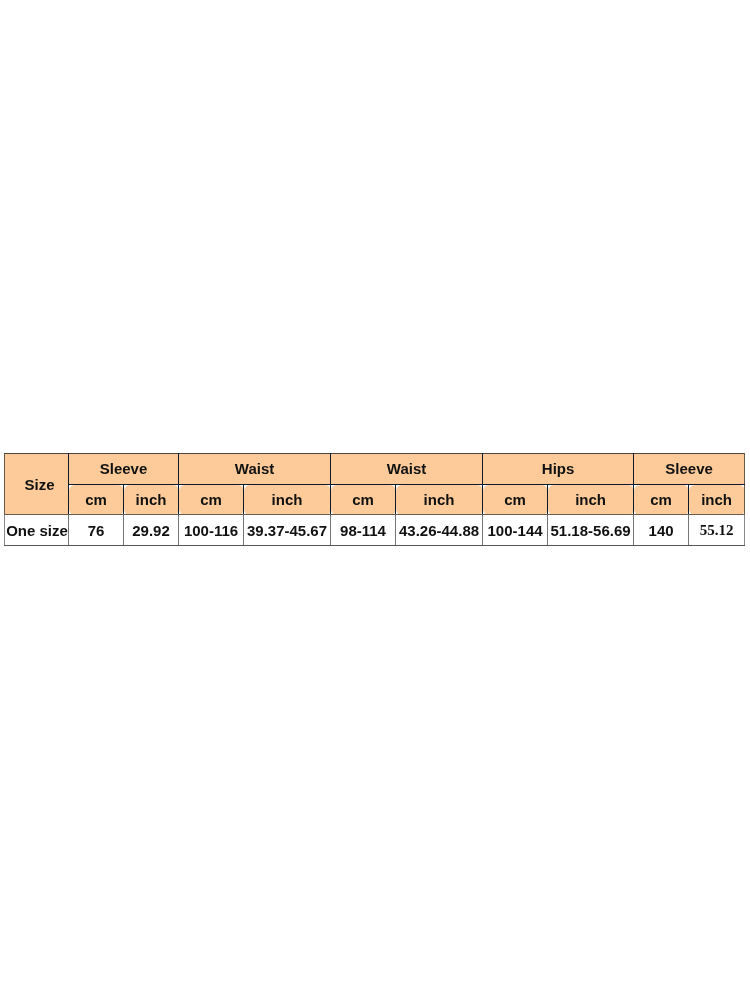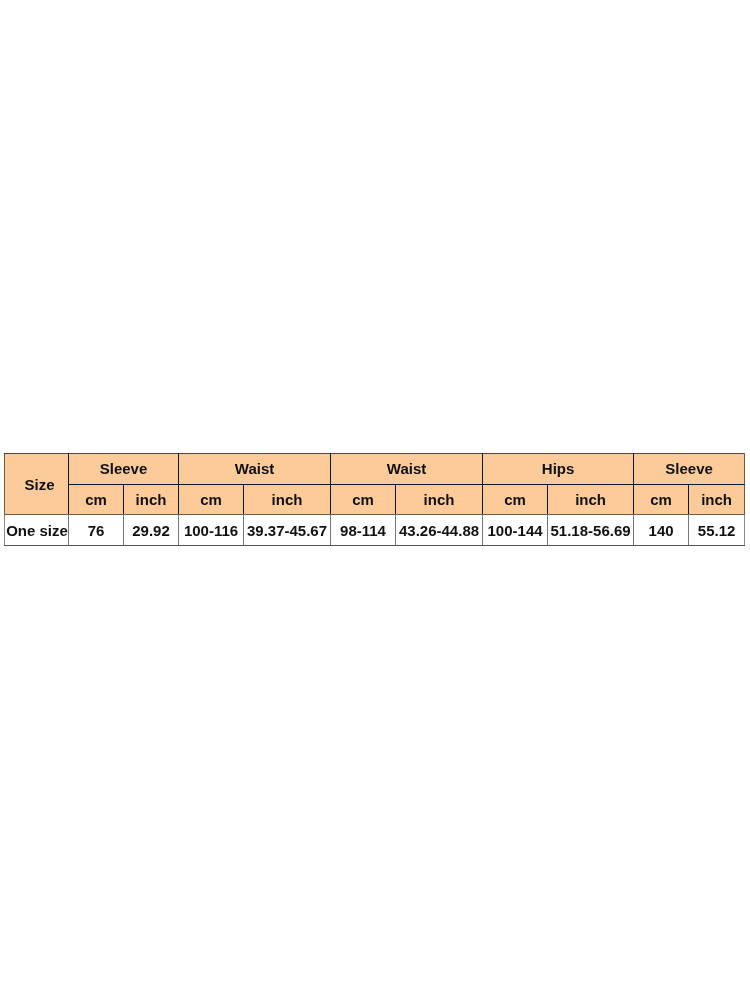--- a/index.html
+++ b/index.html
@@ -31,32 +31,32 @@
     text-align:center;
     vertical-align:middle;
     padding:0;
     line-height:14px;
     white-space:nowrap;
     border:1px solid #0f172a;   
   }
 
   
   .size-table tr.r1 td { height:30px; border-top-color:#4e453d; }
-  .size-table tr.r2 td { height:29px; border-bottom-color:#6e5c4a; }
+  .size-table tr.r2 td { height:29px; border-bottom-color:#6e5c4a;border-radius:6px; }
   .size-table tr.r3 td { height:30px; line-height:15px; border-bottom-color:#555555; }
 
   
   .size-table td.hdr  { background:#fccb99; }
   .size-table td.body { background:#ffffff; border-color:#767676; }
 
   
   .size-table td.edge-l { border-left-color:#6d5a46; }
   .size-table td.edge-r { border-right-color:#6d5a46; }
   .size-table td.body.edge-l { border-left-color:#8a8a8a;margin-left:46px; }
-  .size-table td.body.edge-r { border-right-color:#8a8a8a; }
+  .size-table td.body.edge-r { border-right-color:#8a8a8a;font-family:Liberation Serif, serif; }
   .size-table td.col-size.hdr { border-bottom-color:#6e5c4a; line-height:15px;margin-top:40px; }
 
   
   .size-table td.col-size { padding-left:6px; }
   .size-table td.body.col-size { padding-left:1px; }
 </style>
 </head>
 <body>
 
 <div class="page">

